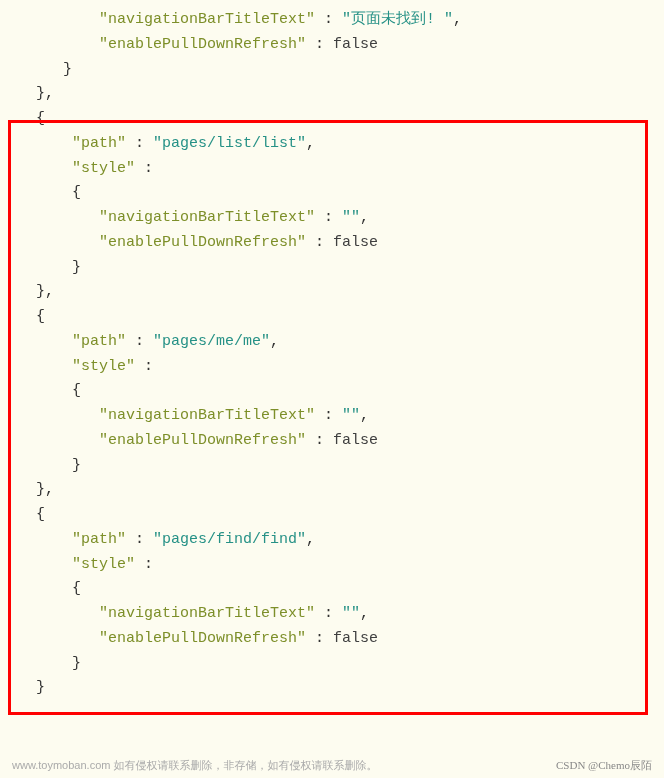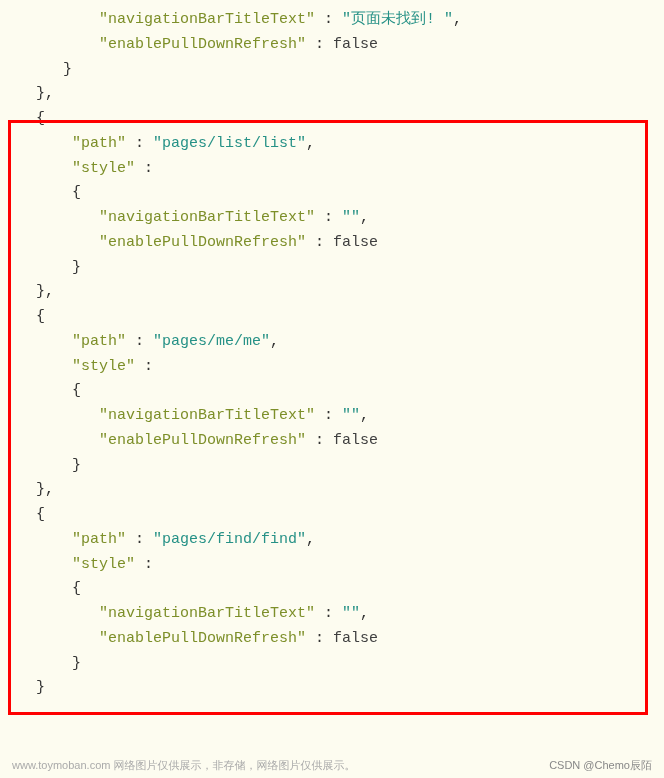--- a/index.html
+++ b/index.html
@@ -51,20 +51,21 @@
     .footer-left {
       position: absolute;
       left: 12px;
       bottom: 0;
     }
     .footer-right {
       position: absolute;
       right: 12px;
       bottom: 0;
       color: #888;
+      font-family: Liberation Serif, serif;
     }
   </style>
 </head>
 <body>
 
 <div class="code-block"><span>           </span><span class="key">"navigationBarTitleText"</span><span> : </span><span class="string">"页面未找到! "</span><span>,</span>
 <span>           </span><span class="key">"enablePullDownRefresh"</span><span> : </span><span class="bool">false</span>
 <span>    </span>   <span>}</span>
 <span>    </span><span>},</span>
 <span>    </span><span>{</span>
@@ -88,15 +89,15 @@
 <span>    </span>    <span class="key">"style"</span><span> : </span>
 <span>    </span>    <span>{</span>
 <span>           </span><span class="key">"navigationBarTitleText"</span><span> : </span><span class="string">""</span><span>,</span>
 <span>           </span><span class="key">"enablePullDownRefresh"</span><span> : </span><span class="bool">false</span>
 <span>    </span>    <span>}</span>
 <span>    </span><span>}</span></div>
 
 <div class="highlight-box"></div>
 
 <div class="footer">
-  <span class="footer-left">www.toymoban.com 网络图片仅供展示，非存储，网络图片仅供展示。</span>
+  <span class="footer-left">www.toymoban.com 如有侵权请联系删除，非存储，如有侵权请联系删除。</span>
   <span class="footer-right">CSDN @Chemo辰陌</span>
 </div>
 
 </body></html>

